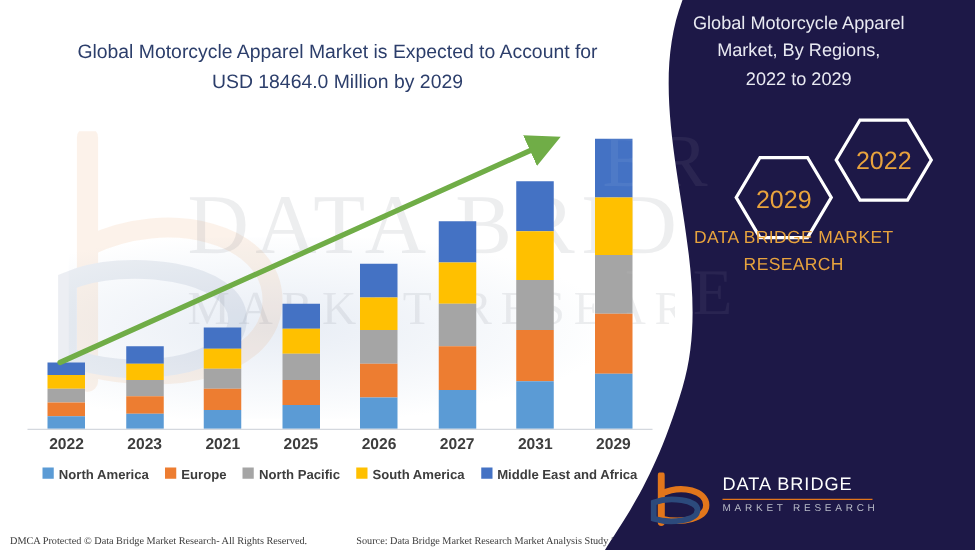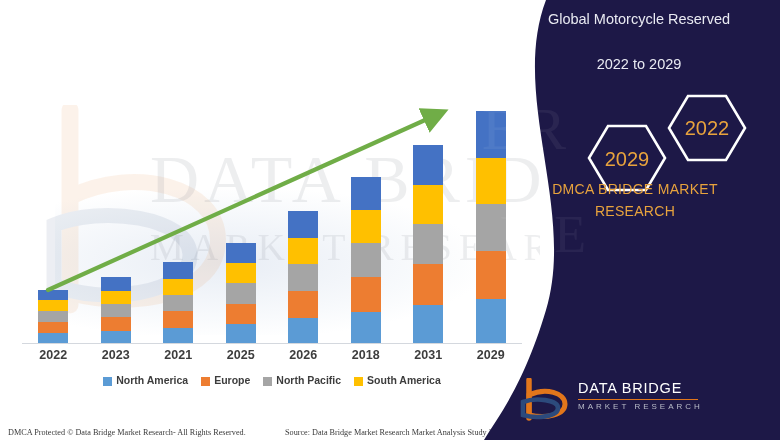--- a/index.html
+++ b/index.html
@@ -54,21 +54,21 @@
   .bar{width:30px;display:flex;flex-direction:column-reverse;}
   .seg{width:100%;display:block;}
 
   .arrow{position:absolute;left:0;top:0;width:500px;height:250px;pointer-events:none;}
 
   .xaxis{position:absolute;left:22px;top:348px;width:500px;display:flex;justify-content:space-around;}
   .xlab{width:56px;text-align:center;font-size:12.5px;font-weight:bold;color:#3d3d3d;}
 
   .legend{position:absolute;left:22px;top:374px;width:500px;display:flex;
           justify-content:center;align-items:center;gap:13px;}
-  .leg-item{display:flex;align-items:flex-end;gap:4px;}
+  .leg-item{display:flex;align-items:flex-start;gap:4px;}
   .leg-sw{width:9px;height:9px;display:inline-block;}
   .leg-tx{font-size:10.5px;font-weight:bold;color:#3d3d3d;white-space:nowrap;}
 
   .footer{position:absolute;left:0;top:412px;width:540px;height:20px;margin-top:16px;}
   .foot-l{position:absolute;left:8px;top:0;font-size:8.2px;color:#3a3a3a;
           font-family:"Liberation Serif", serif;white-space:nowrap;}
   .foot-r{position:absolute;left:285px;top:0;font-size:8.2px;color:#3a3a3a;
           font-family:"Liberation Serif", serif;white-space:nowrap;}
 
   
@@ -109,20 +109,24 @@
 
     <svg class="wm-b" viewBox="0 0 190 215">
       <path d="M30 5 L30 200" stroke="#e2761b" stroke-width="17" fill="none" stroke-linecap="round"></path>
       <path d="M30 92 C 95 60, 178 82, 178 135 C 178 190, 95 205, 30 188 Z" fill="none" stroke="#e2761b" stroke-width="16"></path>
       <path d="M14 120 C 60 100, 150 112, 150 150 C 150 190, 60 200, 14 180 Z" fill="none" stroke="#2c4a7c" stroke-width="15"></path>
     </svg>
 
     <div class="wm-text">DATA BRIDGE</div>
     <div class="wm-text2">MARKET RESEARCH</div>
 
+    <div class="headline">
+      <span>Global Motorcycle Apparel Market is Expected to Account for</span><br>
+      <span>USD 18464.0 Million by 2029</span>
+    </div>
 
     <div class="chart">
       <div class="plot">
         <div class="bars" id="bars">
             <div class="bar-col">
               <div class="bar" style="height: 53.4493px;">
                 <div class="seg" style="background: rgb(91, 155, 213); height: 18.8679%;"></div>
                 <div class="seg" style="background: rgb(237, 125, 49); height: 20.7547%;"></div>
                 <div class="seg" style="background: rgb(165, 165, 165); height: 20.283%;"></div>
                 <div class="seg" style="background: rgb(255, 192, 0); height: 19.8113%;"></div>
@@ -204,78 +208,82 @@
         </svg>
       </div>
     </div>
 
     <div class="xaxis" id="xaxis">
         <div class="xlab">2022</div>
         <div class="xlab">2023</div>
         <div class="xlab">2021</div>
         <div class="xlab">2025</div>
         <div class="xlab">2026</div>
-        <div class="xlab">2018</div>
+        <div class="xlab">2027</div>
         <div class="xlab">2031</div>
         <div class="xlab">2029</div>
       </div>
 
     <div class="legend" id="legend">
         <div class="leg-item">
           <span class="leg-sw" style="background: rgb(91, 155, 213);"></span>
           <span class="leg-tx">North America</span>
         </div>
         <div class="leg-item">
           <span class="leg-sw" style="background: rgb(237, 125, 49);"></span>
           <span class="leg-tx">Europe</span>
         </div>
         <div class="leg-item">
           <span class="leg-sw" style="background: rgb(165, 165, 165);"></span>
           <span class="leg-tx">North Pacific</span>
         </div>
         <div class="leg-item">
           <span class="leg-sw" style="background: rgb(255, 192, 0);"></span>
           <span class="leg-tx">South America</span>
+        </div>
+        <div class="leg-item">
+          <span class="leg-sw" style="background: rgb(68, 114, 196);"></span>
+          <span class="leg-tx">Middle East and Africa</span>
         </div>
       </div>
 
     <div class="footer">
       <div class="foot-l">DMCA Protected © Data Bridge Market Research- All Rights Reserved.</div>
       <div class="foot-r">Source: Data Bridge Market Research Market Analysis Study 2022</div>
     </div>
   </div>
 
   <div class="right-panel">
     <svg class="rp-bg" viewBox="0 0 300 440" preserveAspectRatio="none">
       <path d="M66 0 C 30 95, 96 210, 66 310 C 44 384, 20 414, 4 440 L300 440 L300 0 Z" fill="#1d1847"></path>
     </svg>
 
     <div class="rp-inner">
       <div class="rp-wm">BR</div>
       <div class="rp-wm2">ME</div>
 
       <div class="rp-title">
-        <span>Global Motorcycle Reserved</span><br>
-        <br>
+        <span>Global Motorcycle Apparel</span><br>
+        <span>Market, By Regions,</span><br>
         <span>2022 to 2029</span>
       </div>
 
       <svg class="hexwrap" viewBox="0 0 190 110">
         <g>
           <polygon points="118,8 156,8 175,40 156,72 118,72 99,40" fill="#1d1847" stroke="#ffffff" stroke-width="2.6"></polygon>
           <text x="137" y="47" text-anchor="middle" font-size="20" font-family="Liberation Sans, sans-serif" fill="#e8a33d">2022</text>
         </g>
         <g>
           <polygon points="38,38 76,38 95,70 76,102 38,102 19,70" fill="#1d1847" stroke="#ffffff" stroke-width="2.6"></polygon>
           <text x="57" y="78" text-anchor="middle" font-size="20" font-family="Liberation Sans, sans-serif" fill="#e8a33d">2029</text>
         </g>
       </svg>
 
       <div class="rp-brand">
-        <span>DMCA BRIDGE MARKET</span><br>
+        <span>DATA BRIDGE MARKET</span><br>
         <span>RESEARCH</span>
       </div>
 
       <div class="logo">
         <svg width="48" height="44" viewBox="0 0 48 44">
           <path d="M9 2 L9 40" stroke="#e2761b" stroke-width="5.5" stroke-linecap="round" fill="none"></path>
           <path d="M9 17 C 26 9, 45 15, 45 26 C 45 37, 26 41, 9 37 Z" fill="none" stroke="#e2761b" stroke-width="5"></path>
           <path d="M3 24 C 16 19, 38 22, 38 30 C 38 39, 16 41, 3 37 Z" fill="none" stroke="#2c4a7c" stroke-width="4.6"></path>
         </svg>
         <div class="logo-txt1">DATA BRIDGE</div>

